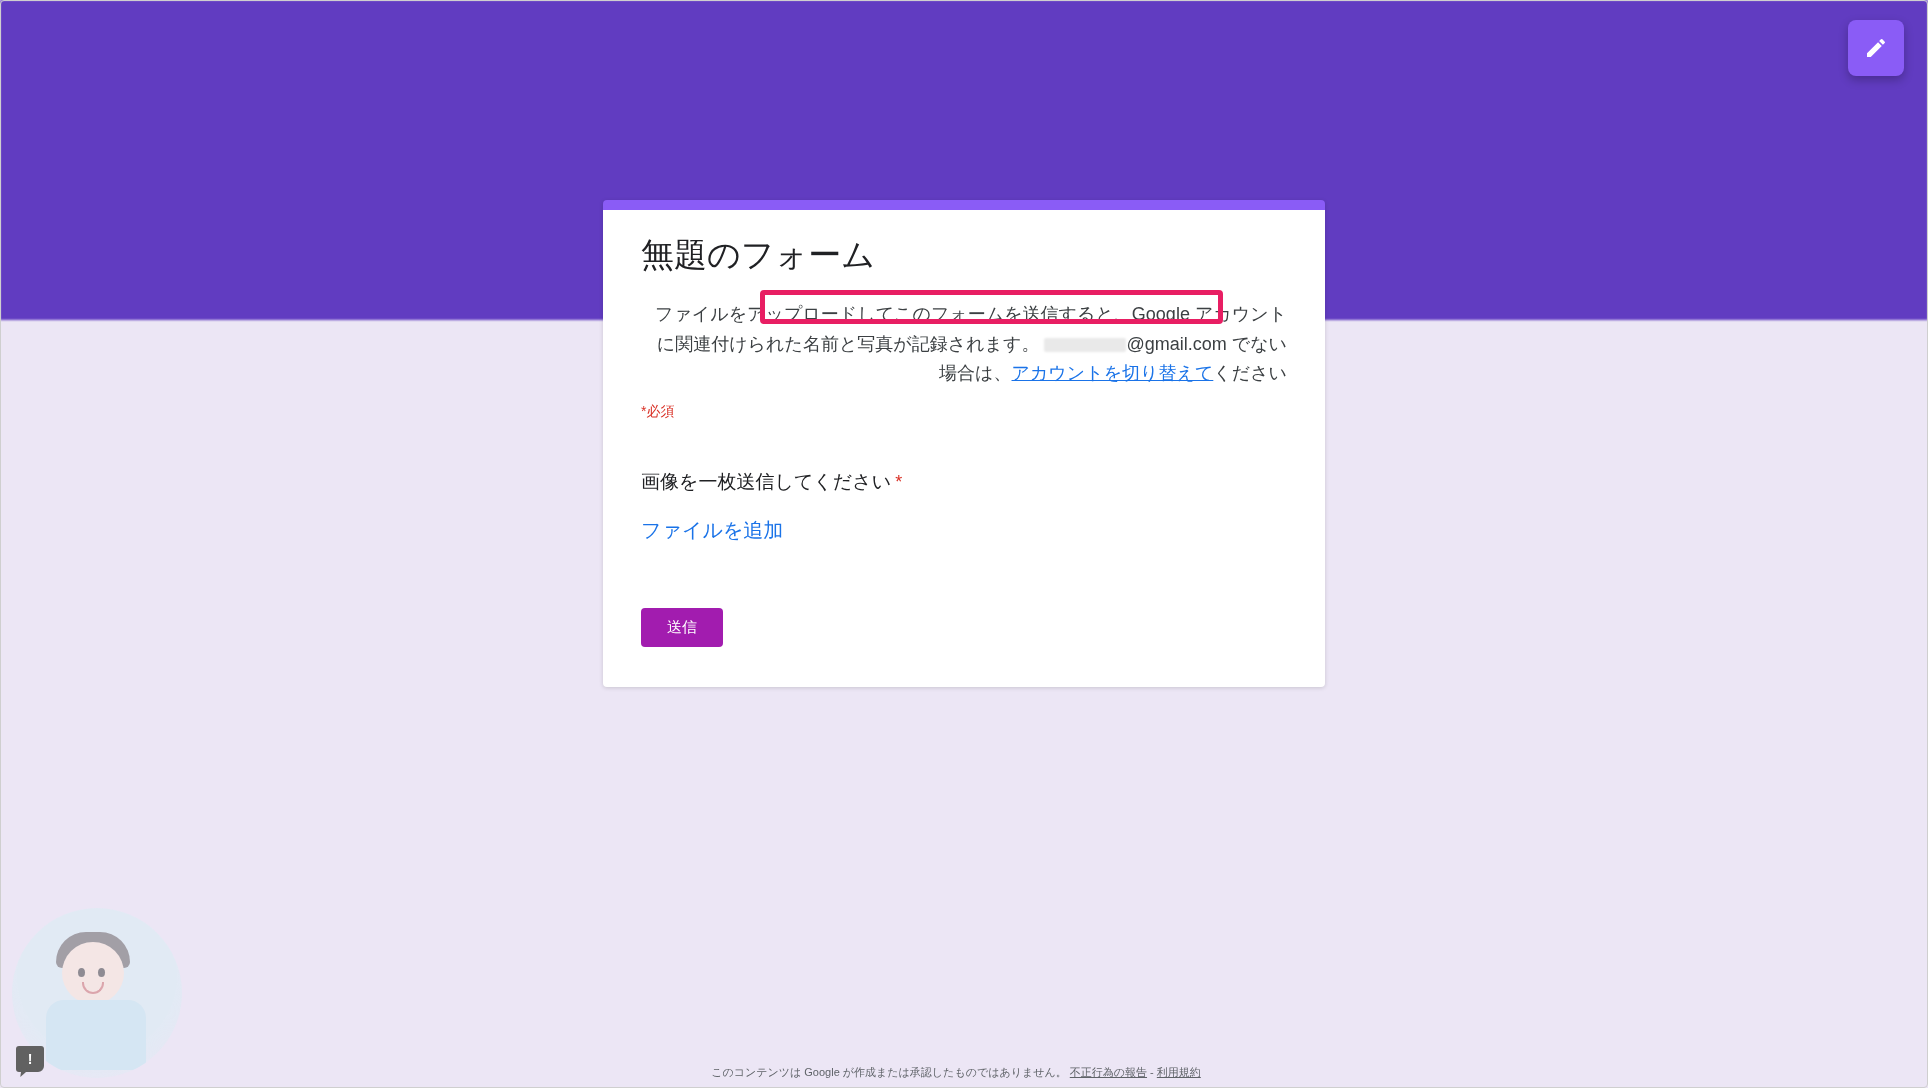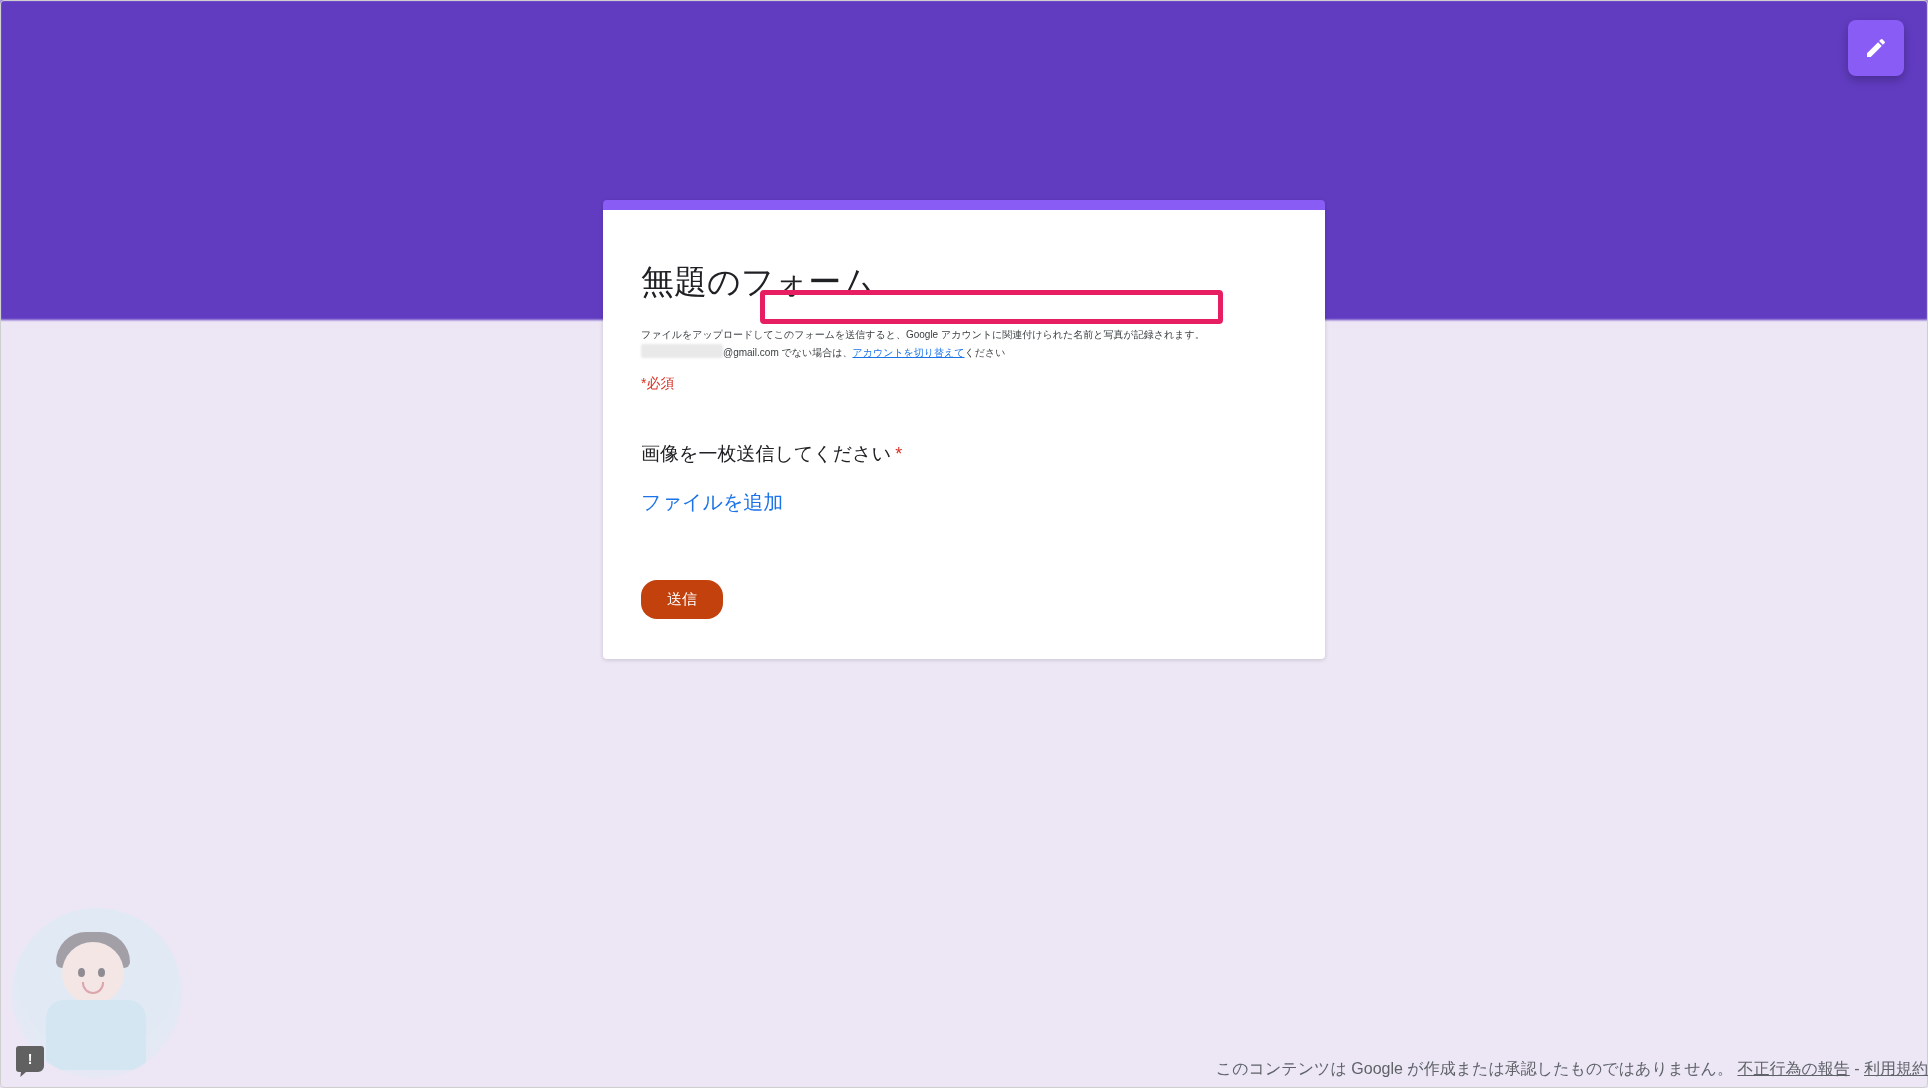--- a/index.html
+++ b/index.html
@@ -49,35 +49,36 @@
   
   .card {
     position: absolute;
     top: 200px;
     left: 50%;
     transform: translateX(-50%);
     width: 722px;
     background: #fff;
     border-top: 10px solid #8a5cf6;
     border-radius: 4px;
-    padding: 44px 38px 40px 38px;
+    padding: 17px 38px 40px 38px;
     z-index: 3;
     box-shadow: 0 1px 4px rgba(0,0,0,.15);
   }
   .card h1 {
     margin: 6px 0 22px 0;
     font-size: 33px;
     font-weight: 400;
     color: #202124;
   }
   .desc {
-    font-size: 10px;
+    font-size: 18px;
     line-height: 1.65;
     color: #3c4043;
     position: relative;
+    text-align: right;
   }
   .email-mask {
     display: inline-block;
     width: 82px; height: 14px;
     background: #e9e9e9;
     vertical-align: -2px;
     filter: blur(1px);
     border-radius: 2px;
   }
   .switch-link {
@@ -103,46 +104,46 @@
   .add-file {
     margin-top: 22px;
     color: #1a73e8;
     font-size: 20px;
     cursor: pointer;
   }
 
   .submit-btn {
     margin-top: 64px;
     display: inline-block;
-    background: #c2410c;
+    background: #a21caf;
     color: #fff;
     border: none;
     padding: 10px 26px;
     font-size: 15px;
-    border-radius: 16px;
+    border-radius: 4px;
     cursor: pointer;
   }
 
   
   .annot {
     position: absolute;
     border: 5px solid #e81e63;
     border-radius: 4px;
     pointer-events: none;
     z-index: 4;
   }
   
   .annot.account { top: 80px; left: 157px; width: 463px; height: 34px; }
 
   
   .footer {
     position: absolute;
-    bottom: 8px; left: 0; right: 0;
-    text-align: right;
-    font-size: 16px;
+    bottom: 8px; left: 0; right: 16px;
+    text-align: center;
+    font-size: 11px;
     color: #5f6368;
     z-index: 2;
   }
   .footer a { color: #5f6368; text-decoration: underline; cursor: pointer; }
 
   
   .feedback-badge {
     position: absolute;
     left: 16px; bottom: 16px;
     width: 28px; height: 26px;

